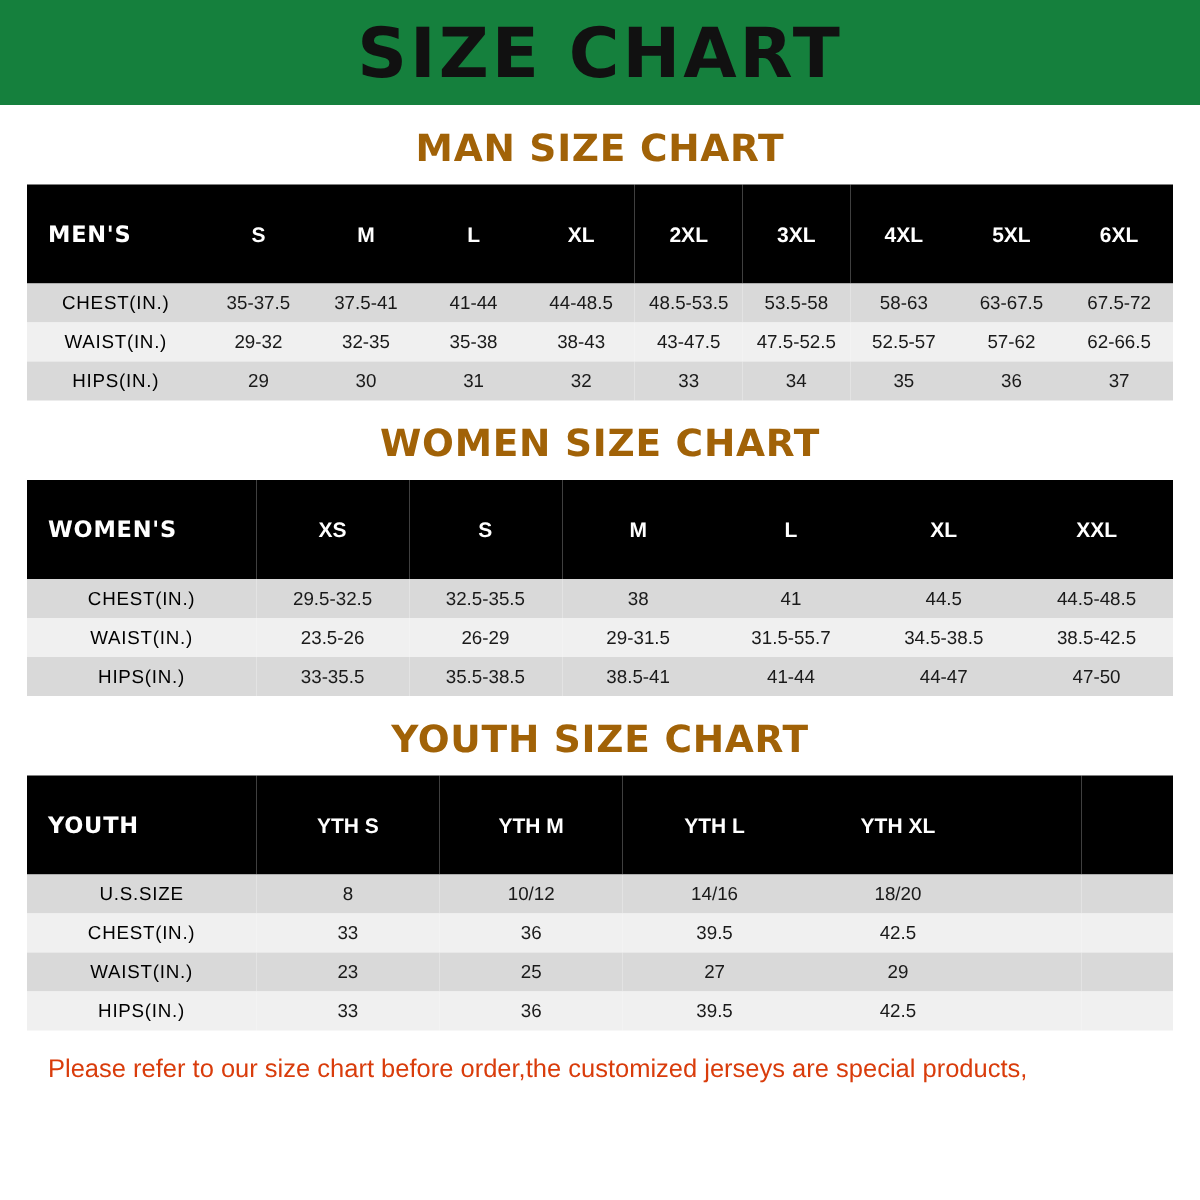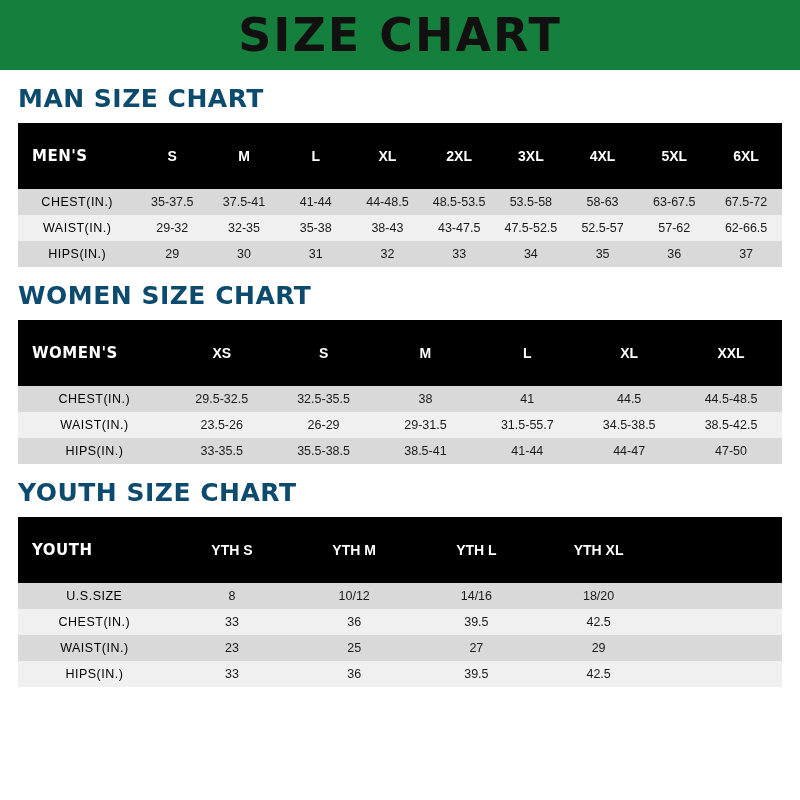--- a/index.html
+++ b/index.html
@@ -36,25 +36,25 @@
     line-height: 1;
   }
   .content {
     padding: 0 18px;
     box-sizing: border-box;
   }
   .section {
     margin-top: 14px;
   }
   .section-title {
-    text-align: left;
+    text-align: center;
     font-family: "DejaVu Sans", sans-serif;
     font-weight: bold;
     font-size: 25px;
-    color: #0c4a6e;
+    color: #a16207;
     margin: 10px 0 10px 0;
     letter-spacing: 0.5px;
   }
   table.size-table {
     width: 100%;
     border-collapse: collapse;
     table-layout: fixed;
   }
   table.size-table th,
   table.size-table td {
@@ -300,16 +300,17 @@
             <td>39.5</td>
             <td>42.5</td>
             <td></td>
             <td></td>
           </tr>
         </tbody>
       </table>
     </div>
 
     <div class="footnote">
+      <p>Please refer to our size chart before order,the customized jerseys are special products,</p>
     </div>
 
   </div>
 </div>
 
 </body></html>

